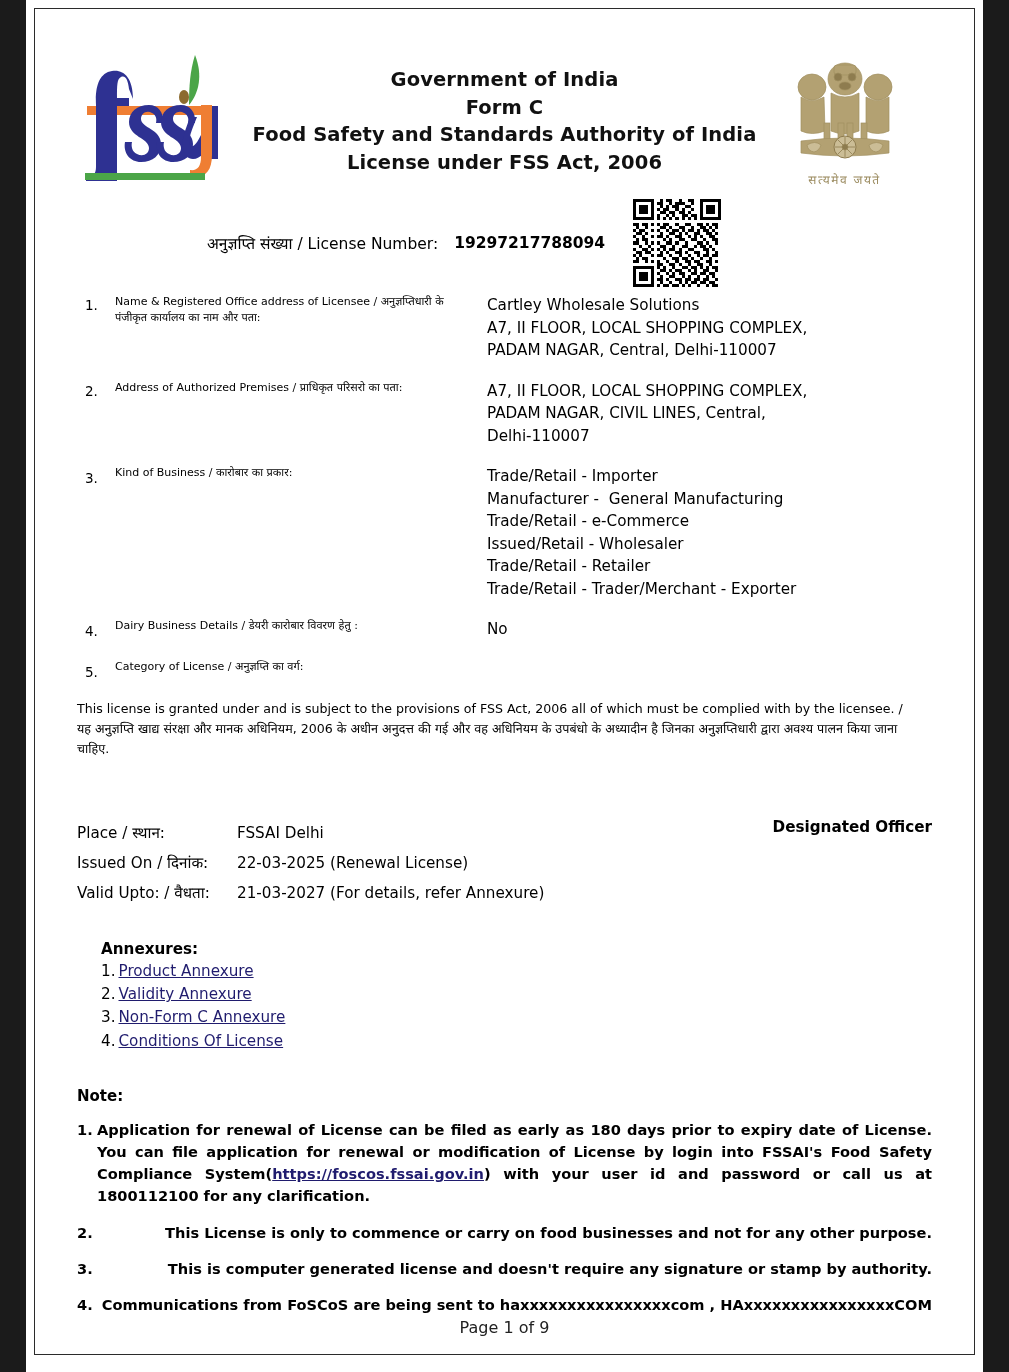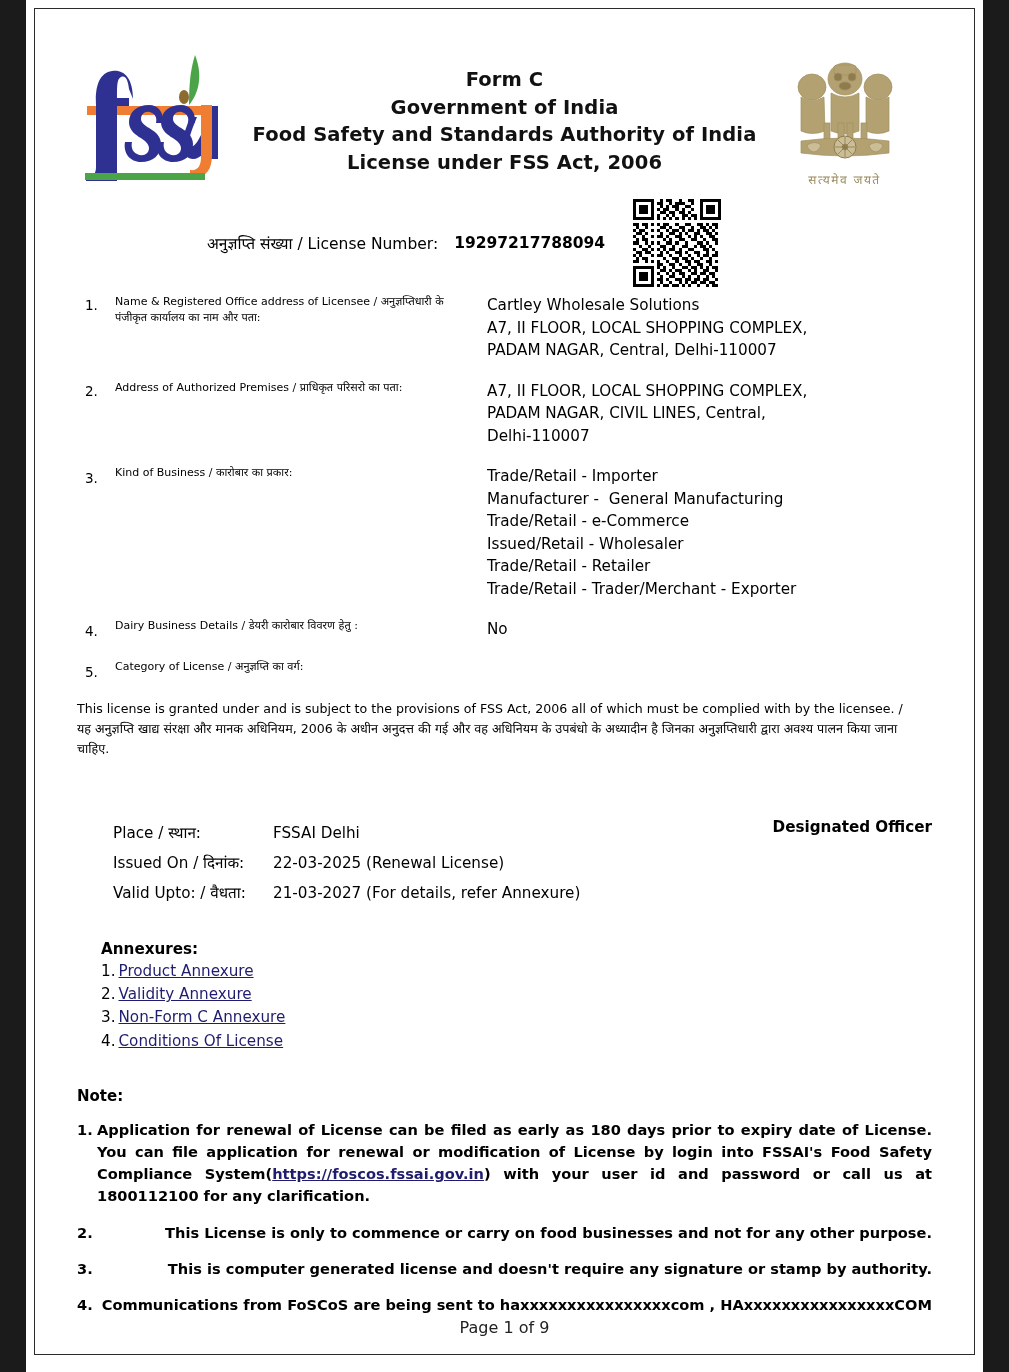--- a/index.html
+++ b/index.html
@@ -123,21 +123,21 @@
     text-align: left;
   }
 
   
   .place-block { margin-top: 58px; position: relative; }
   .place-row {
     display: flex;
     font-size: 15.2px;
     line-height: 1.98;
   }
-  .place-label { width: 160px; flex: 0 0 160px; margin-left: 36px; }
+  .place-label { width: 160px; flex: 0 0 160px; }
   .place-val { flex: 1; }
   .officer {
     position: absolute;
     right: 0; top: 0;
     font-size: 15.2px;
     font-weight: bold;
   }
 
   
   .annex { margin-top: 32px; padding-left: 24px; }
@@ -209,22 +209,22 @@
 
           <path d="M139 57 L132 57 C131 68 128 78 124 86 C120 94 117 98 114 97 C111 96 112 88 116 78 L120 68 L113 68 L108 82 C103 96 106 110 116 110 C124 110 129 102 133 92 L133 110 L141 110 L141 57 Z" fill="#2e3192"></path>
 
           <path d="M124 56 L124 108 C124 118 120 122 113 121 L113 128 C128 130 135 122 135 106 L135 56 Z" fill="#ef7e33"></path>
 
           <rect x="8" y="124" width="120" height="7" fill="#4ba548"></rect>
         </svg>
       </div>
 
       <div class="title-box">
+        <div class="title-line">Government of India</div>
         <div class="title-line t1">Form C</div>
-        <div class="title-line">Government of India</div>
         <div class="title-line">Food Safety and Standards Authority of India</div>
         <div class="title-line">License under FSS Act, 2006</div>
       </div>
 
       <div class="emblem-box">
         <svg width="132" height="118" viewBox="0 0 132 118">
           <g fill="#b3a172" stroke="#a08f60" stroke-width="0.7">
 
             <ellipse cx="66" cy="26" rx="17" ry="16"></ellipse>
             <rect x="55" y="12" width="22" height="10" rx="3"></rect>

